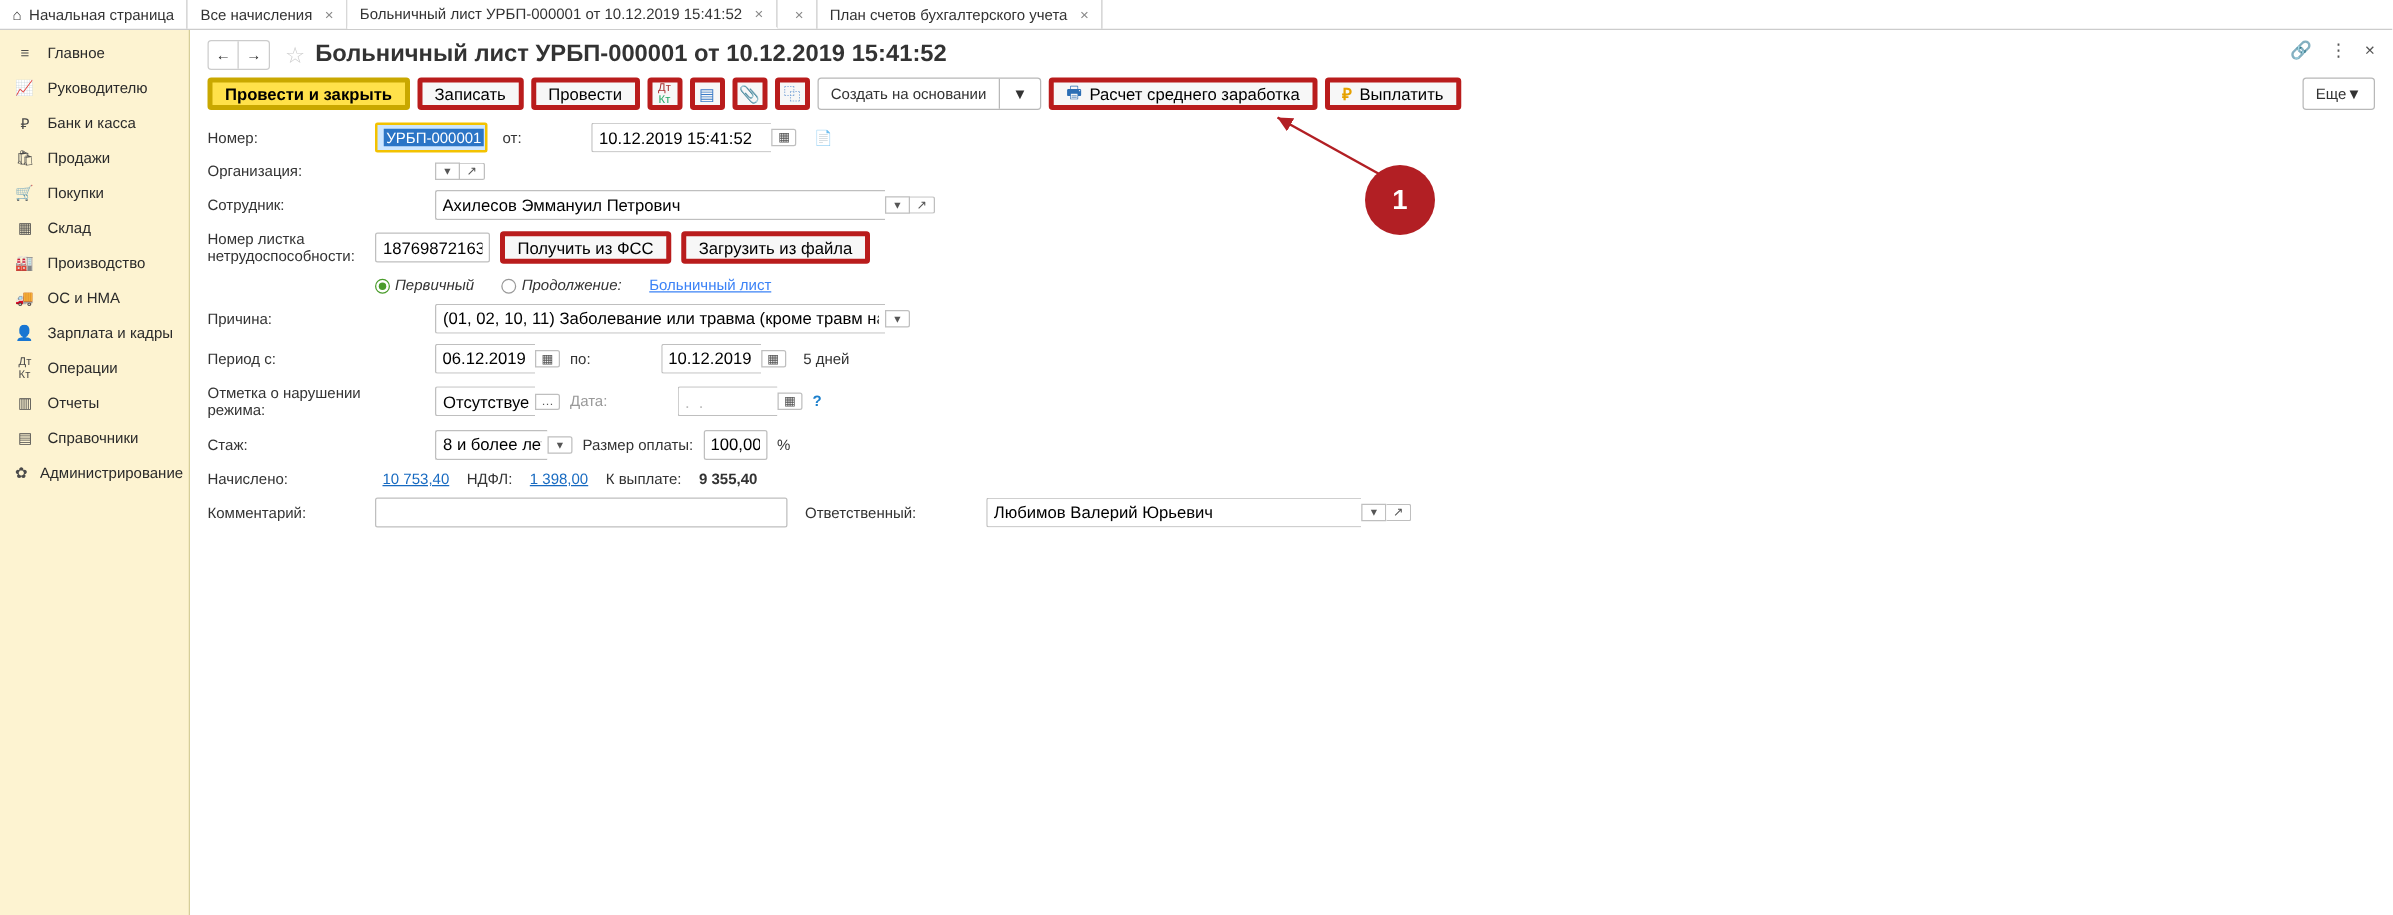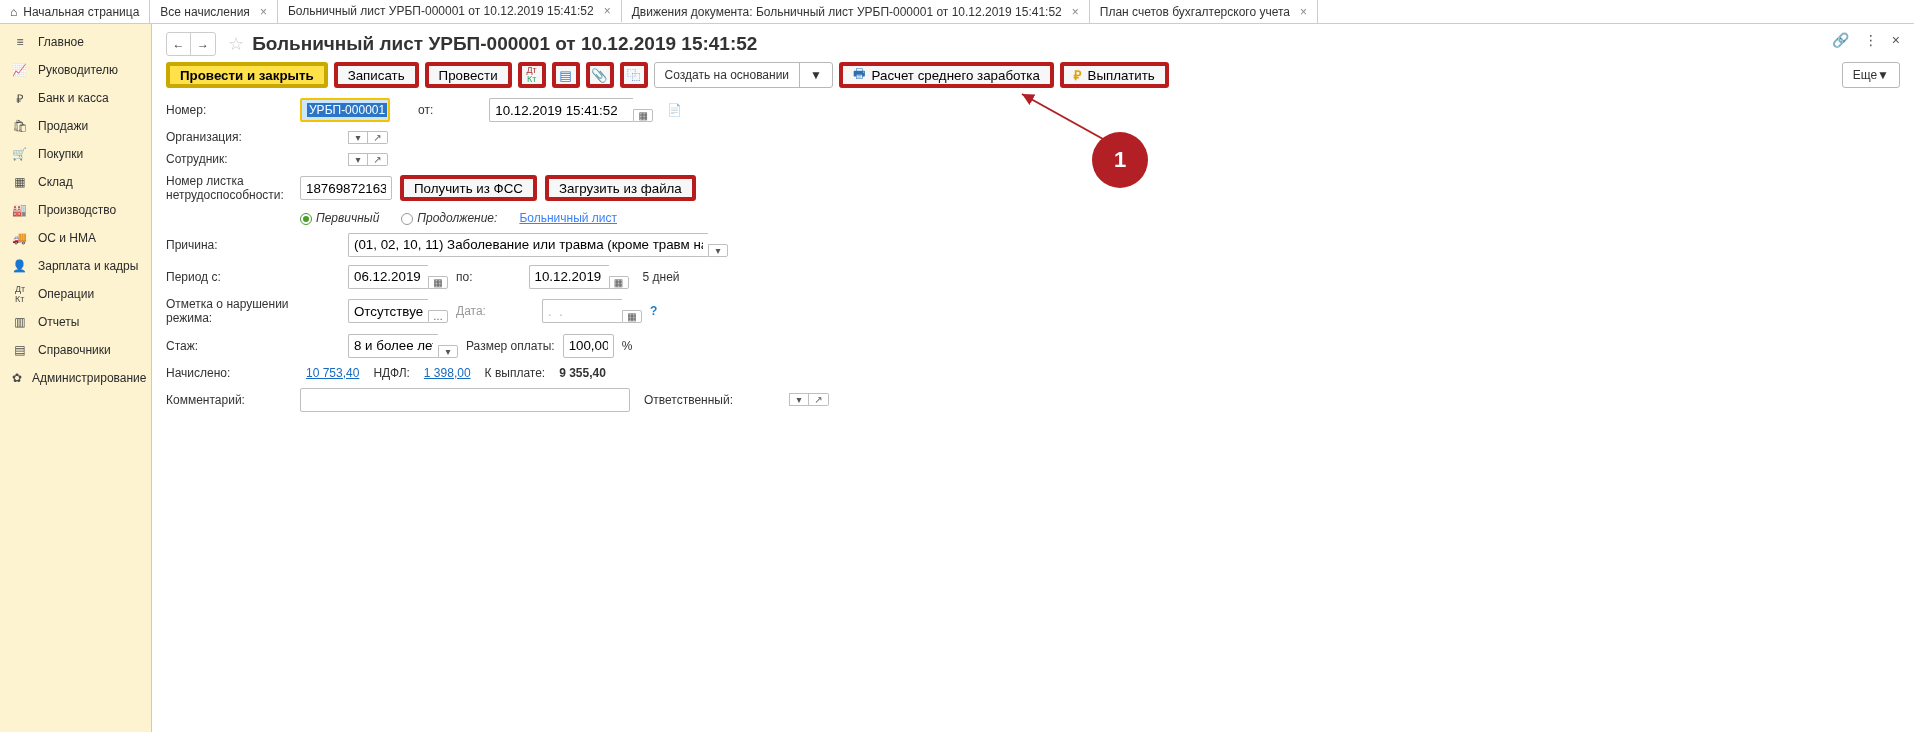--- a/index.html
+++ b/index.html
@@ -32,21 +32,21 @@
 .right-tool { margin-left: auto; }
 .form { display: flex; flex-direction: column; gap: 8px; }
 .row { display: flex; align-items: center; gap: 8px; }
 .lbl { width: 126px; color: #333; }
 .lbl-wide { width: 126px; line-height: 1.2; }
 .input { border: 1px solid #bfbfbf; border-radius: 2px; padding: 3px 5px; height: 24px; background: #fff; }
 .input-num { width: 90px; border: 2px solid #f3c200; background: #cde6ff; }
 .input-num .val { background: #2b75c6; color: #fff; padding: 0 2px; }
 .input-date { width: 144px; }
 .input-org { width: 360px; }
-.compound { display: flex; align-items: flex-end; padding-left: 48px; }
+.compound { display: flex; align-items: center; padding-left: 48px; }
 .compound .input { border-right: none; border-radius: 2px 0 0 2px; }
 .compound .addon { width: 20px; border: 1px solid #bfbfbf; border-radius: 0; display: flex; align-items: center; justify-content: center; background: #fff; cursor: pointer; font-size: 10px; color: #555; }
 .compound .addon:last-child { border-radius: 0 2px 2px 0; }
 .compound .addon + .addon { border-left: none; }
 .radio { display: inline-flex; align-items: flex-end; gap: 4px; margin-right: 14px; font-style: italic; }
 .radiodot { width: 12px; height: 12px; border: 1px solid #4a9c2b; border-radius: 50%; display: inline-flex; align-items: center; justify-content: center; }
 .radiodot.checked::after { content: ""; width: 6px; height: 6px; background: #4a9c2b; border-radius: 50%; }
 .radiodot.gray { border-color: #999; }
 .link { color: #176ac1; text-decoration: underline; cursor: pointer; }
 .linkdis { color: #3b82f6; text-decoration: underline; }
@@ -69,21 +69,20 @@
   </div>
   <div class="tab">
     <span>Все начисления</span>
     <span class="close">×</span>
   </div>
   <div class="tab active">
     <span>Больничный лист УРБП-000001 от 10.12.2019 15:41:52</span>
     <span class="close">×</span>
   </div>
   <div class="tab">
-    <span>Движения документа: Больничный лист УРБП-000001 от 10.12.2019 15:41:52</span>
     <span class="close">×</span>
   </div>
   <div class="tab">
     <span>План счетов бухгалтерского учета</span>
     <span class="close">×</span>
   </div>
 </div>
 
 <div class="main">
   <div class="sidebar">
@@ -202,39 +201,40 @@
             <span class="caret"> ▼</span>
           </div>
       </div>
     </div>
 
     <div class="form">
 
       <div class="row">
         <span class="lbl">Номер:</span>
         <div class="input input-num"><span class="val">УРБП-000001</span></div>
-        <span style="margin-left:20px;">от:</span>
+        <span style="margin-left:4px;">от:</span>
         <div class="compound">
           <input class="input input-date" value="10.12.2019 15:41:52" style="">
           <div class="addon">▦</div>
         </div>
         <span style="margin-left:6px;">📄</span>
       </div>
 
       <div class="row">
         <span class="lbl">Организация:</span>
         <div class="compound">
           <div class="addon">▾</div>
           <div class="addon">↗</div>
         </div>
       </div>
 
       <div class="row">
         <span class="lbl">Сотрудник:</span>
         <div class="compound">
+          <input class="input input-org" value="Ахилесов Эммануил Петрович" style="">
           <div class="addon">▾</div>
           <div class="addon">↗</div>
         </div>
       </div>
 
       <div class="row">
         <span class="lbl-wide">Номер листка нетрудоспособности:</span>
         <input class="input" style="width: 92px;" value="187698721633">
         <button class="btn">
             <span>Получить из ФСС</span>
@@ -310,20 +310,21 @@
         <span class="link">1 398,00</span>
         <span class="lab">К выплате:</span>
         <span class="val">9 355,40</span>
       </div>
 
       <div class="row">
         <span class="lbl">Комментарий:</span>
         <input class="input" style="width: 330px;">
         <span style="margin-left:6px;">Ответственный:</span>
         <div class="compound">
+          <input class="input" style="width: 300px;" value="Любимов Валерий Юрьевич">
           <div class="addon">▾</div>
           <div class="addon">↗</div>
         </div>
       </div>
 
     </div>
 
     <svg class="ann-arrow">
       <defs>
           <marker id="ah" markerWidth="8" markerHeight="8" refX="6" refY="3" orient="auto">

